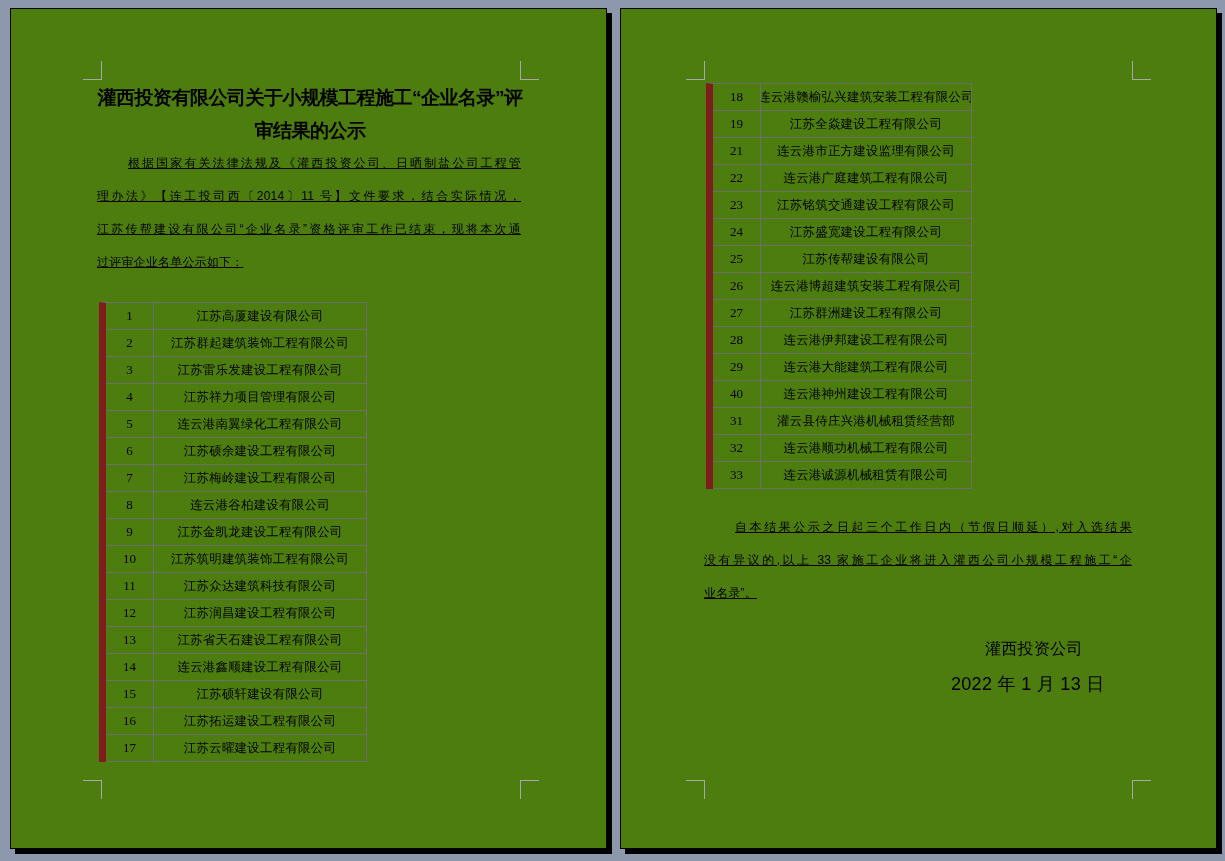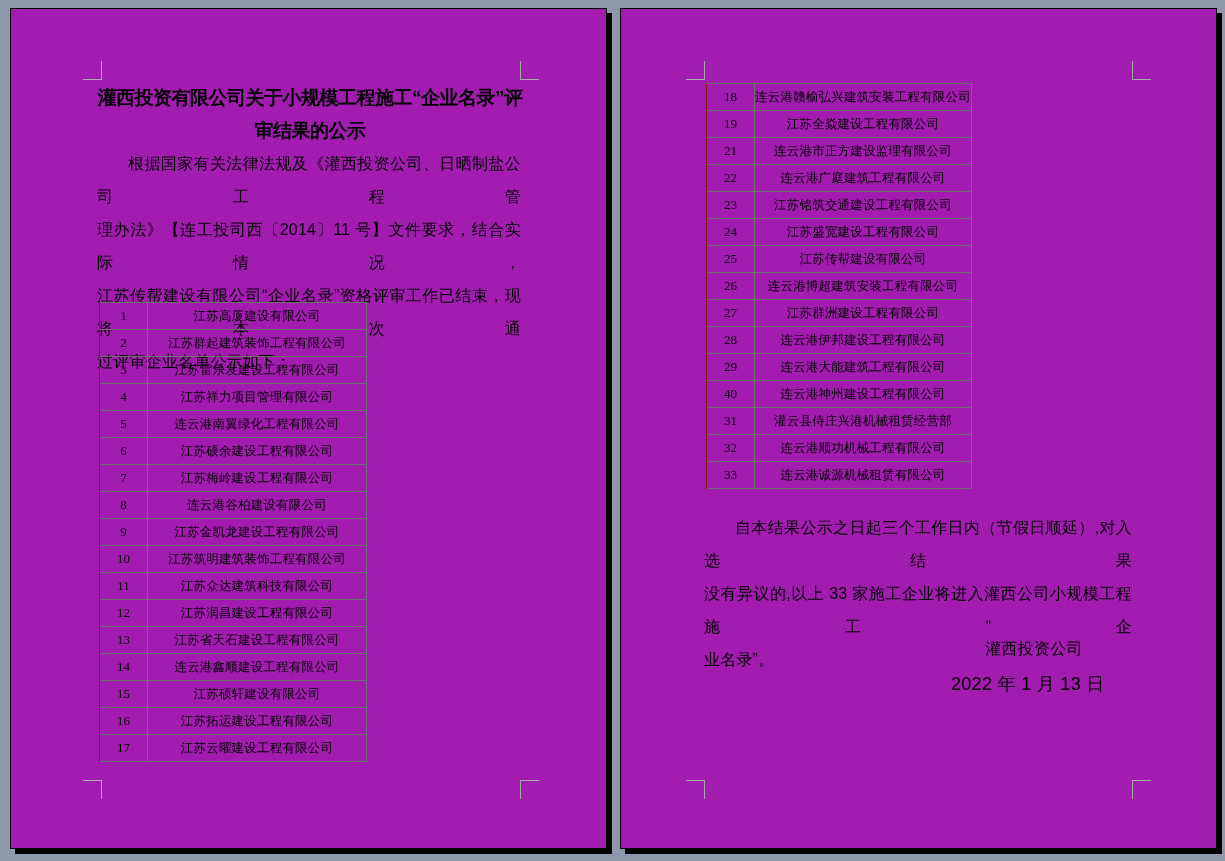--- a/index.html
+++ b/index.html
@@ -16,21 +16,21 @@
     position: absolute;
     left: 0; top: 0;
     width: 1225px; height: 861px;
     background: #8e98ac;
   }
   .page {
     position: absolute;
     top: 8px;
     width: 595px;
     height: 839px;
-    background: #a21caf;
+    background: #4d7c0f;
     border: 1px solid #000;
     box-shadow: 5px 5px 0 0 #000;
   }
   .page-1 { left: 10px; }
   .page-2 { left: 620px; }
 
   
   .mark {
     position: absolute;
     width: 18px; height: 18px;
@@ -45,36 +45,37 @@
     left: 70px; top: 72px;
     width: 458px;
     text-align: center;
     font-weight: bold;
     font-size: 19px;
     letter-spacing: -0.5px;
     line-height: 33px;
   }
   .para {
     position: absolute;
-    font-size: 16px;
+    font-size: 12px;
     line-height: 33px;
     letter-spacing: 0.2px;
+    text-decoration: underline;
   }
   .para .jline {
     text-align: justify;
     text-align-last: justify;
   }
   .para .line.indent { text-indent: 31px; }
   .p1-para { left: 86px; top: 138px; width: 424px; }
   .p2-para { left: 83px; top: 502px; width: 428px; }
 
   .tbl {
     position: absolute;
     border-top: 1px solid #6e6e6e;
-    border-left: 1px solid #7f1d1d;
+    border-left: 7px solid #7f1d1d;
     box-sizing: border-box;
   }
   .p1-tbl { left: 88px; top: 293px; width: 268px; }
   .p2-tbl { left: 85px; top: 74px;  width: 266px; }
   .trow {
     display: flex;
     height: 27px;
     box-sizing: border-box;
   }
   .tnum, .tname {

